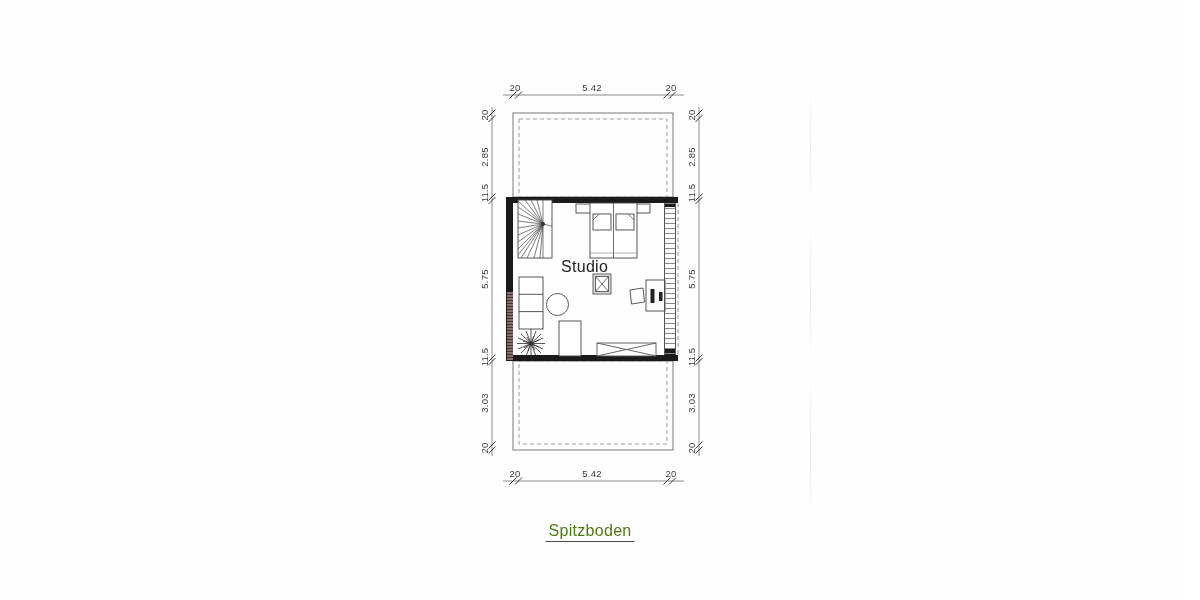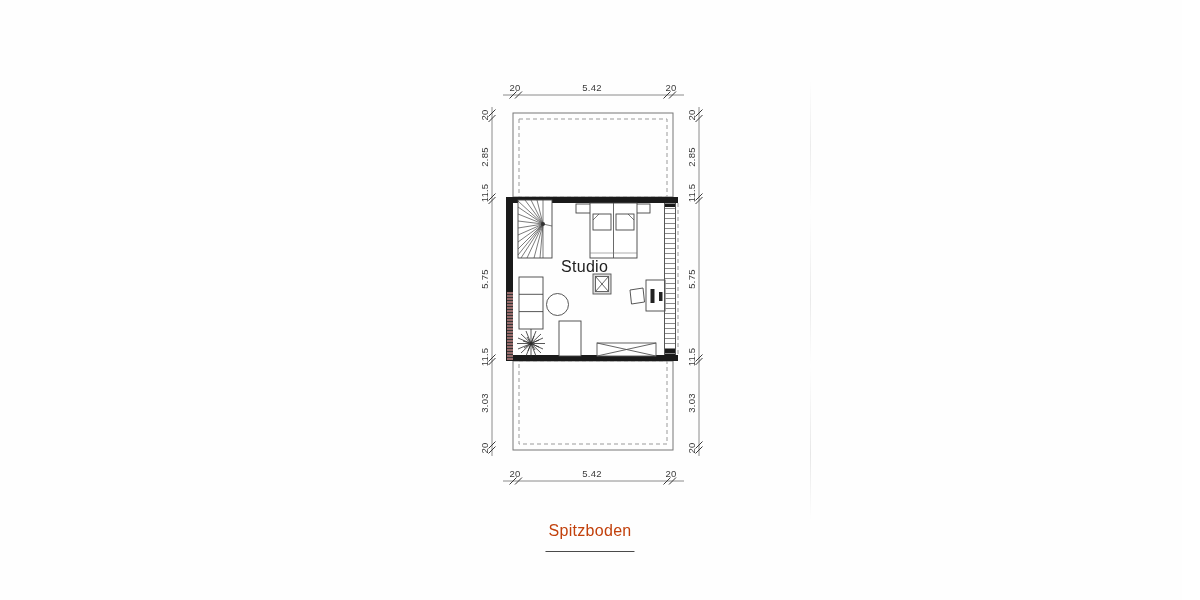--- a/index.html
+++ b/index.html
@@ -15,22 +15,22 @@
     letter-spacing:0.2px;
   }
   .dim.h{transform:translate(-50%,0);}
   .dim.v{transform:translate(-50%,-50%) rotate(-90deg);}
   .room-label{
     position:absolute;left:561px;top:258px;font-size:16px;color:#222;
     letter-spacing:0.3px;
   }
   .plan-title{
     position:absolute;left:590px;top:522px;transform:translateX(-50%);
-    font-size:16px;color:#c2410c;border-bottom:1px solid #4a4a4a;
-    padding:0 3px 11px 3px;letter-spacing:0.3px;
+    font-size:16px;color:#4d7c0f;border-bottom:1px solid #4a4a4a;
+    padding:0 3px 1px 3px;letter-spacing:0.3px;
   }
   .glazing-band{
     position:absolute;left:664px;top:203px;width:12px;height:152px;
     border-left:1px solid #555;border-right:1px solid #555;box-sizing:border-box;
     background:repeating-linear-gradient(to bottom,#8a8a8a 0 1px,transparent 1px 5px);
   }
   .watermark-strip{
     position:absolute;left:507px;top:292px;width:6px;height:68px;opacity:.85;
     background:repeating-linear-gradient(to bottom,
       rgba(188,130,130,.9) 0 2px, rgba(255,255,255,.15) 2px 3px);

